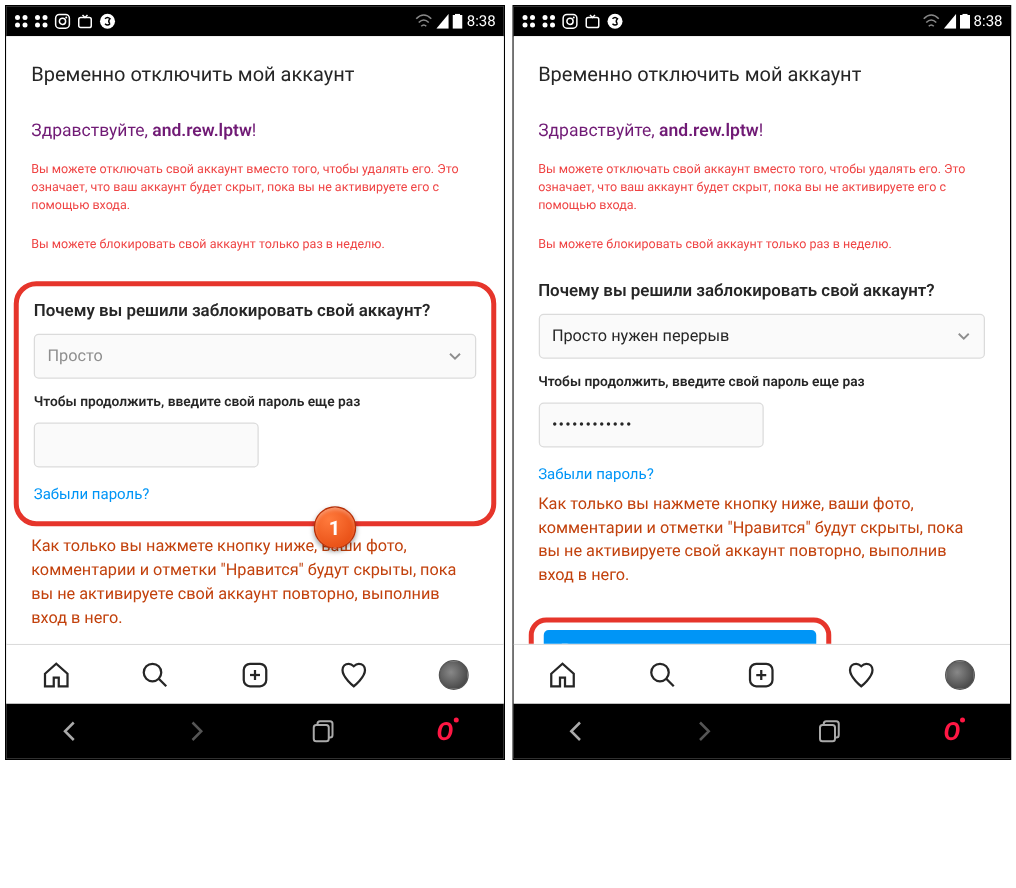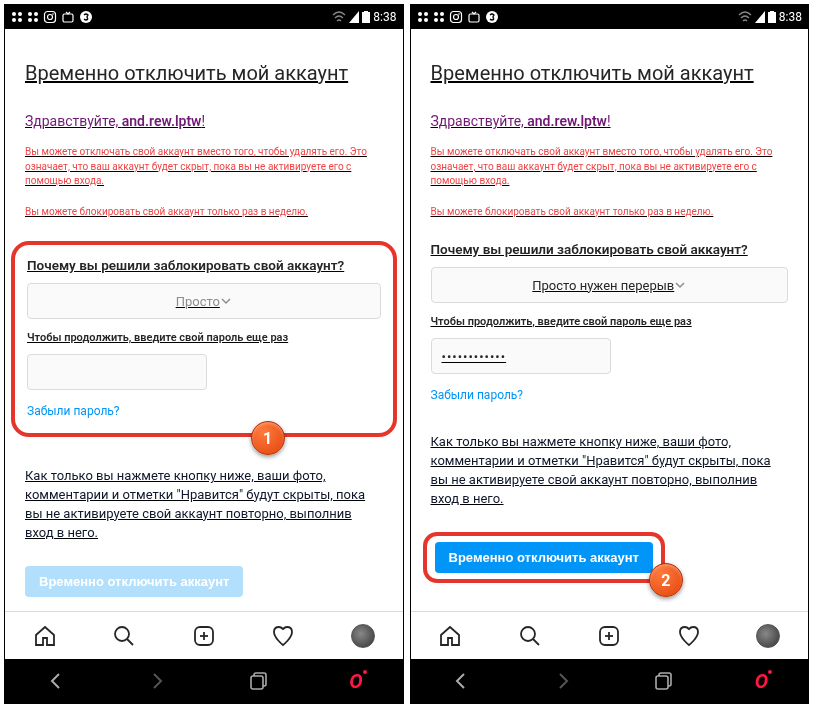--- a/index.html
+++ b/index.html
@@ -1,43 +1,43 @@
 <!DOCTYPE html>
 <html><head>
 <meta charset="utf-8">
 <style>
 * { box-sizing: border-box; margin: 0; padding: 0; }
 body { font-family: -apple-system, "Segoe UI", Roboto, Arial, sans-serif; background: #fff; }
 .container { display: flex; gap: 6px; padding: 4px; }
-.phone { width: 400px; border: 1px solid #000; background: #fff; display: flex; flex-direction: column; height: 700px; text-decoration: underline; }
+.phone { width: 400px; border: 1px solid #000; background: #fff; display: flex; flex-direction: column; height: 604px; }
 
 .status-bar { background: #000; color: #fff; height: 24px; display: flex; align-items: center; justify-content: space-between; padding: 0 6px; font-size: 12px; }
 .status-left { display: flex; gap: 4px; align-items: center; }
 .status-right { display: flex; gap: 3px; align-items: center; }
 .status-bar svg { display: block; }
 
 .content { flex: 1; background: #fff; padding: 18px 20px; overflow: hidden; position: relative; }
-.page-title { font-size: 20px; font-weight: 400; color: #262626; margin: 14px 0 28px; }
+.page-title { font-size: 16px; font-weight: 400; color: #262626; margin: 3px 0 28px; }
 .greeting { font-size: 14px; color: #701a75; margin-bottom: 16px; }
 .greeting b { font-weight: 600; }
 .body-text { font-size: 10px; color: #ef4444; line-height: 1.45; margin-bottom: 16px; }
 
 .form-block { margin-top: 22px; position: relative; }
 .highlight-box { border: 4px solid #e6352b; border-radius: 18px; padding: 12px 12px 14px; margin-left: -14px; margin-right: -14px; position: relative; }
 .no-highlight { padding: 0; }
 .form-label { font-size: 13.5px; font-weight: 600; color: #262626; margin-bottom: 10px; }
-.select-box { border: 1px solid #dbdbdb; border-radius: 4px; height: 36px; display: flex; align-items: center; justify-content: center; padding: 0 10px; font-size: 13px; color: #8e8e8e; background: #fafafa; margin-bottom: 12px; cursor: pointer; }
+.select-box { border: 1px solid #dbdbdb; border-radius: 4px; height: 36px; display: flex; align-items: center; justify-content: space-between; padding: 0 10px; font-size: 13px; color: #8e8e8e; background: #fafafa; margin-bottom: 12px; cursor: pointer; }
 .select-box.filled { color: #262626; }
 .pwd-label { font-size: 11px; font-weight: 600; color: #262626; margin-bottom: 10px; }
 .pwd-input { border: 1px solid #dbdbdb; border-radius: 4px; height: 36px; width: 180px; padding: 0 10px; font-size: 13px; background: #fafafa; display: flex; align-items: center; letter-spacing: 1px; color: #262626; }
 .forgot-link { color: #0095f6; font-size: 12px; margin-top: 14px; display: inline-block; cursor: pointer; }
 
 .step-badge { position: absolute; width: 34px; height: 34px; border-radius: 50%; background: radial-gradient(circle at 35% 30%, #ff7a3c, #e2440b); color: #fff; font-weight: 700; font-size: 16px; display: flex; align-items: center; justify-content: center; box-shadow: 0 2px 4px rgba(0,0,0,0.4), inset 0 2px 3px rgba(255,255,255,0.3); border: 1px solid #b53008; }
 
-.info-text { font-size: 13px; color: #0f172a; line-height: 1.45; margin-top: 30px; }
+.info-text { font-size: 13px; color: #c2410c; line-height: 1.45; margin-top: 8px; }
 
 .action-row { margin-top: 24px; }
 .disable-btn { background: #0095f6; color: #fff; border: none; border-radius: 4px; padding: 8px 14px; font-size: 13px; font-weight: 600; cursor: pointer; }
 .disable-btn.disabled { background: #b2dffc; cursor: default; }
 .btn-highlight { border: 4px solid #e6352b; border-radius: 14px; padding: 6px 8px; display: inline-block; position: relative; margin-left: -8px; }
 
 .ig-nav { height: 48px; border-top: 1px solid #dbdbdb; display: flex; align-items: center; justify-content: space-around; background: #fff; }
 .ig-nav svg { display: block; }
 .avatar { width: 24px; height: 24px; border-radius: 50%; background: radial-gradient(circle at 40% 40%, #888, #333); border: 1px solid #555; }
 

